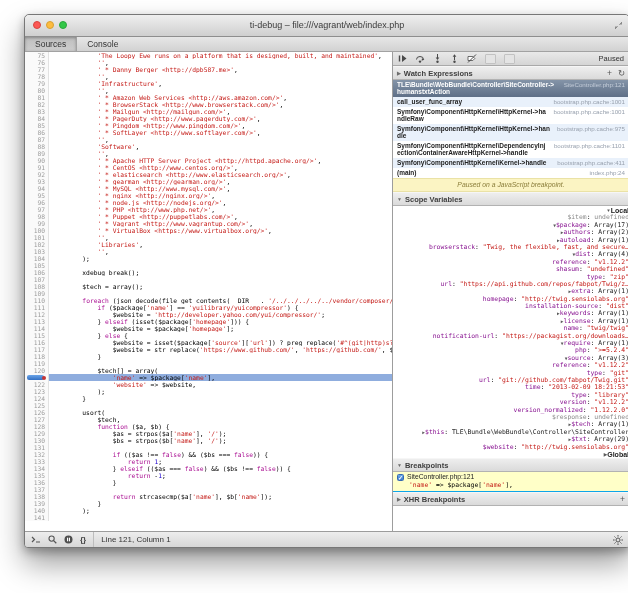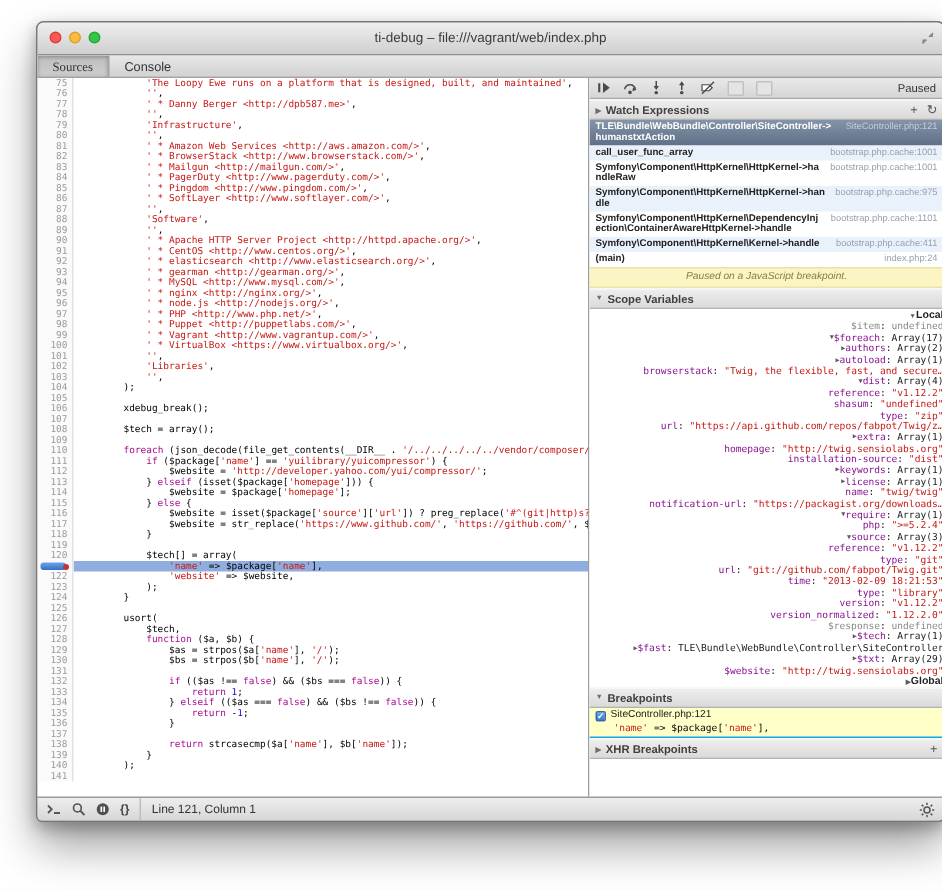--- a/index.html
+++ b/index.html
@@ -17,21 +17,21 @@
   .light.red{background:#fc5753;border:1px solid #d6433f;box-sizing:border-box;}
   .light.yellow{background:#fdbc40;border:1px solid #d9a032;box-sizing:border-box;}
   .light.green{background:#33c748;border:1px solid #2aa73b;box-sizing:border-box;}
   .wintitle{text-align:center;font-size:9px;line-height:21px;color:#3c3c3c;}
   .fsicon{position:absolute;right:6px;top:6px;opacity:.7;}
   
   .navbar{height:14px;flex:none;background:linear-gradient(#e7e7e7,#d2d2d2);
           border-bottom:1px solid #a2a2a2;display:flex;font-size:8.5px;color:#333;}
   .navtab{padding:0 10px;line-height:14px;}
   .navtab.active{background:linear-gradient(#bfbfbf,#cdcdcd);
-                 box-shadow:inset 0 1px 3px rgba(0,0,0,.3);border-right:1px solid #a2a2a2;font-family:Liberation Serif, serif;}
+                 box-shadow:inset 0 1px 3px rgba(0,0,0,.3);border-right:1px solid #a2a2a2;}
   
   .content{flex:1;display:flex;min-height:0;background:#fff;}
   .editor{width:367px;flex:none;display:flex;flex-direction:column;border-right:1px solid #9d9d9d;min-height:0;}
   .tabbar{height:13px;flex:none;background:linear-gradient(#e9e9e9,#d5d5d5);
           border-bottom:1px solid #a9a9a9;display:flex;font-size:7.5px;color:#333;}
   .navtoggle{width:15px;display:flex;align-items:center;justify-content:center;border-right:1px solid #bdbdbd;}
   .filetab{padding:0 8px;line-height:12px;border-right:1px solid #b3b3b3;display:flex;gap:3px;align-items:center;}
   .filetab.active{background:linear-gradient(#fbfbfb,#e9e9e9);}
   .filetab .close{color:#777;font-size:8px;}
   
@@ -259,21 +259,21 @@
 
         <div class="banner">Paused on a JavaScript breakpoint.</div>
 
         <div class="sechead">
           <span class="tri">▼</span>
           <span>Scope Variables</span>
         </div>
         <div class="scope" id="scope">
             <div class="srow sec" style="padding-left: 4px;"><span class="arr">▼</span><span class="">Local</span></div>
             <div class="srow muted" style="padding-left: 11px;"><span class="arr"></span><span class="skey">$item</span><span class="sval-p">: </span><span class="sval-u">undefined</span></div>
-            <div class="srow" style="padding-left: 11px;"><span class="arr">▼</span><span class="skey">$foreach</span><span class="sval-p">: </span><span class="sval-p">Array(17)</span></div>
+            <div class="srow" style="padding-left: 11px;"><span class="arr">▼</span><span class="skey">$package</span><span class="sval-p">: </span><span class="sval-p">Array(17)</span></div>
             <div class="srow" style="padding-left: 18px;"><span class="arr">▶</span><span class="skey">authors</span><span class="sval-p">: </span><span class="sval-p">Array(2)</span></div>
             <div class="srow" style="padding-left: 18px;"><span class="arr">▶</span><span class="skey">autoload</span><span class="sval-p">: </span><span class="sval-p">Array(1)</span></div>
             <div class="srow" style="padding-left: 18px;"><span class="arr"></span><span class="skey">browserstack</span><span class="sval-p">: </span><span class="sval-s">"Twig, the flexible, fast, and secure…</span></div>
             <div class="srow" style="padding-left: 18px;"><span class="arr">▼</span><span class="skey">dist</span><span class="sval-p">: </span><span class="sval-p">Array(4)</span></div>
             <div class="srow" style="padding-left: 25px;"><span class="arr"></span><span class="skey">reference</span><span class="sval-p">: </span><span class="sval-s">"v1.12.2"</span></div>
             <div class="srow" style="padding-left: 25px;"><span class="arr"></span><span class="skey">shasum</span><span class="sval-p">: </span><span class="sval-s">"undefined"</span></div>
             <div class="srow" style="padding-left: 25px;"><span class="arr"></span><span class="skey">type</span><span class="sval-p">: </span><span class="sval-s">"zip"</span></div>
             <div class="srow" style="padding-left: 25px;"><span class="arr"></span><span class="skey">url</span><span class="sval-p">: </span><span class="sval-s">"https://api.github.com/repos/fabpot/Twig/z…</span></div>
             <div class="srow" style="padding-left: 18px;"><span class="arr">▶</span><span class="skey">extra</span><span class="sval-p">: </span><span class="sval-p">Array(1)</span></div>
             <div class="srow" style="padding-left: 18px;"><span class="arr"></span><span class="skey">homepage</span><span class="sval-p">: </span><span class="sval-s">"http://twig.sensiolabs.org"</span></div>
@@ -287,21 +287,21 @@
             <div class="srow" style="padding-left: 18px;"><span class="arr">▼</span><span class="skey">source</span><span class="sval-p">: </span><span class="sval-p">Array(3)</span></div>
             <div class="srow" style="padding-left: 25px;"><span class="arr"></span><span class="skey">reference</span><span class="sval-p">: </span><span class="sval-s">"v1.12.2"</span></div>
             <div class="srow" style="padding-left: 25px;"><span class="arr"></span><span class="skey">type</span><span class="sval-p">: </span><span class="sval-s">"git"</span></div>
             <div class="srow" style="padding-left: 25px;"><span class="arr"></span><span class="skey">url</span><span class="sval-p">: </span><span class="sval-s">"git://github.com/fabpot/Twig.git"</span></div>
             <div class="srow" style="padding-left: 18px;"><span class="arr"></span><span class="skey">time</span><span class="sval-p">: </span><span class="sval-s">"2013-02-09 18:21:53"</span></div>
             <div class="srow" style="padding-left: 18px;"><span class="arr"></span><span class="skey">type</span><span class="sval-p">: </span><span class="sval-s">"library"</span></div>
             <div class="srow" style="padding-left: 18px;"><span class="arr"></span><span class="skey">version</span><span class="sval-p">: </span><span class="sval-s">"v1.12.2"</span></div>
             <div class="srow" style="padding-left: 18px;"><span class="arr"></span><span class="skey">version_normalized</span><span class="sval-p">: </span><span class="sval-s">"1.12.2.0"</span></div>
             <div class="srow muted" style="padding-left: 11px;"><span class="arr"></span><span class="skey">$response</span><span class="sval-p">: </span><span class="sval-u">undefined</span></div>
             <div class="srow" style="padding-left: 11px;"><span class="arr">▶</span><span class="skey">$tech</span><span class="sval-p">: </span><span class="sval-p">Array(1)</span></div>
-            <div class="srow" style="padding-left: 11px;"><span class="arr">▶</span><span class="skey">$fast</span><span class="sval-p">: </span><span class="sval-p">TLE\Bundle\WebBundle\Controller\SiteController</span></div>
+            <div class="srow" style="padding-left: 11px;"><span class="arr">▶</span><span class="skey">$this</span><span class="sval-p">: </span><span class="sval-p">TLE\Bundle\WebBundle\Controller\SiteController</span></div>
             <div class="srow" style="padding-left: 11px;"><span class="arr">▶</span><span class="skey">$txt</span><span class="sval-p">: </span><span class="sval-p">Array(29)</span></div>
             <div class="srow" style="padding-left: 11px;"><span class="arr"></span><span class="skey">$website</span><span class="sval-p">: </span><span class="sval-s">"http://twig.sensiolabs.org"</span></div>
             <div class="srow sec" style="padding-left: 4px;"><span class="arr">▶</span><span class="">Global</span></div>
           </div>
 
         <div class="sechead">
           <span class="tri">▼</span>
           <span>Breakpoints</span>
         </div>
         <div class="bpentry">

